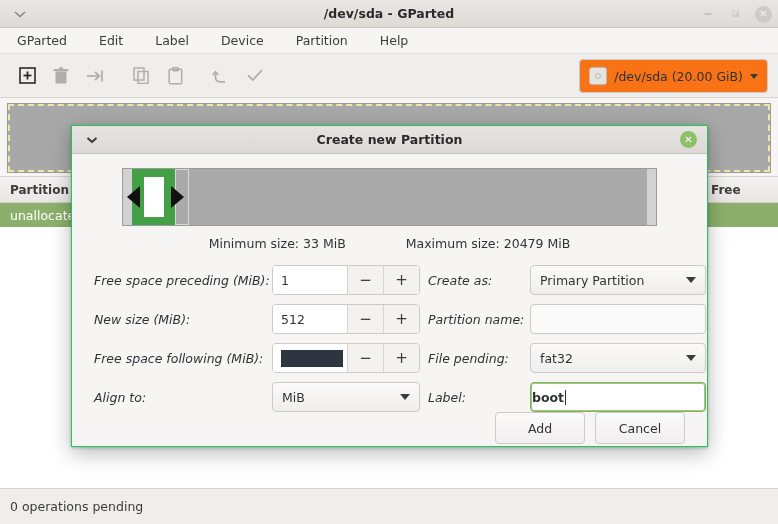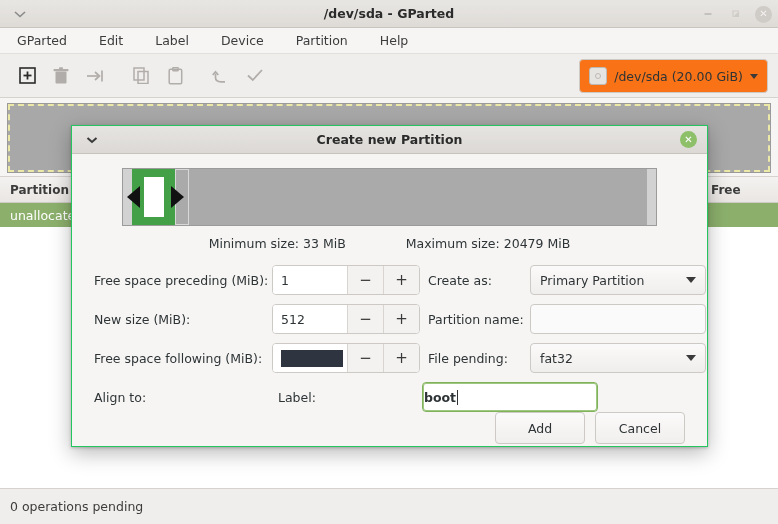--- a/index.html
+++ b/index.html
@@ -245,21 +245,21 @@
 
   
   #form-grid {
     margin-top: 14px;
     display:grid;
     grid-template-columns: 178px 150px 108px 176px;
     column-gap: 0px;
     row-gap: 9px;
     align-items:center;
   }
-  .f-label { font-size:12.5px; color:#2e3436; }
+  .f-label { font-size:12.5px; color:#2e3436;font-style:italic; }
   .f-label.right-col { padding-left: 6px; }
 
   .spin {
     display:flex; height: 30px; width: 148px;
     border:1px solid #cdc9c5; border-radius:4px; overflow:hidden;
     background:#ffffff;
   }
   .spin .sp-val {
     flex:1 1 auto; display:flex; align-items:center;
     padding-left: 8px; background:#ffffff; font-size:12.5px;
@@ -503,20 +503,24 @@
         <div class="sp-btn">−</div>
         <div class="sp-btn">+</div>
       </div>
       <div class="f-label right-col">File pending:</div>
       <div class="combo wide">
         <span>fat32</span>
         <span class="cb-arrow"></span>
       </div>
 
       <div class="f-label">Align to:</div>
+      <div class="combo">
+        <span>MiB</span>
+        <span class="cb-arrow"></span>
+      </div>
       <div class="f-label right-col">Label:</div>
       <div class="textinput focused">
         <span>boot</span>
           <span class="caret-bar"></span>
       </div>
     </div>
   </div>
 
   <div id="dlg-actions">
     <div class="dlg-btn">Add</div>

